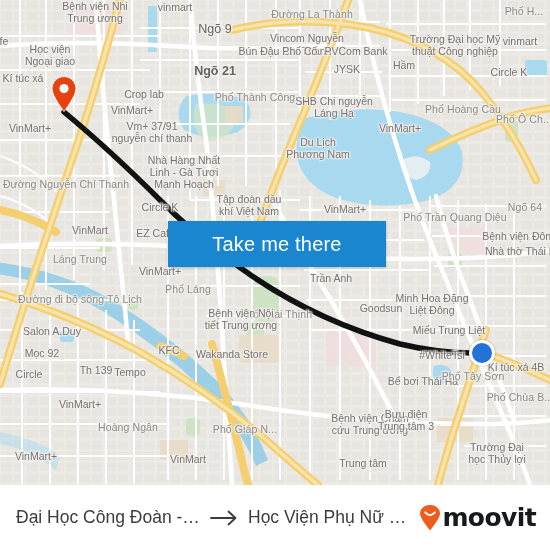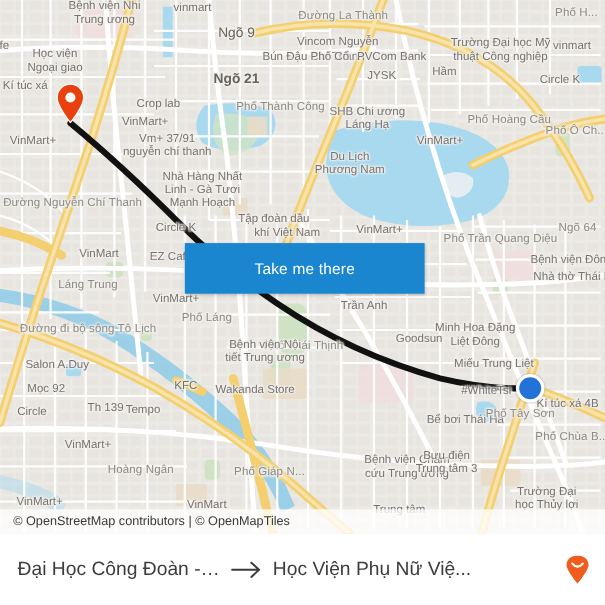--- a/index.html
+++ b/index.html
@@ -62,21 +62,21 @@
 
   
   #cta {
     position: absolute;
     left: 168px; top: 221px;
     width: 218px; height: 46px;
     background: #1a86d0;
     color: #ffffff;
     border: none;
     font-family: "Liberation Sans", sans-serif;
-    font-size: 14px;
+    font-size: 20px;
     letter-spacing: .2px;
     cursor: pointer;
     display: flex; align-items: center; justify-content: center;
     box-shadow: 0 1px 3px rgba(0,0,0,.22);
   }
 
   
   #attribution {
     position: absolute;
     left: 0; bottom: 0;
@@ -263,37 +263,37 @@
         <div class="maplabel poi" style="left: 278px; top: 52px;">Bún Đậu Phố Cổ</div>
         <div class="maplabel poi" style="left: 356px; top: 52px;">PVCom Bank</div>
         <div class="maplabel poi" style="left: 520px; top: 42px;">vinmart</div>
         <div class="maplabel big" style="left: 215px; top: 72px; font-weight: bold;">Ngõ 21</div>
         <div class="maplabel poi" style="left: 347px; top: 70px;">JYSK</div>
         <div class="maplabel poi" style="left: 404px; top: 66px;">Hầm</div>
         <div class="maplabel poi" style="left: 509px; top: 73px;">Circle K</div>
         <div class="maplabel poi" style="left: 23px; top: 79px;">Kí túc xá</div>
         <div class="maplabel poi" style="left: 144px; top: 95px;">Crop lab</div>
         <div class="maplabel street" style="left: 255px; top: 98px;">Phố Thành Công</div>
-        <div class="maplabel poi" style="left: 334px; top: 102px;">SHB Chi ương</div>
+        <div class="maplabel poi" style="left: 334px; top: 102px;">SHB Chi nguyễn</div>
         <div class="maplabel poi" style="left: 334px; top: 114px;">Láng Hạ</div>
         <div class="maplabel street" style="left: 463px; top: 110px;">Phố Hoàng Cầu</div>
         <div class="maplabel street" style="left: 524px; top: 120px;">Phố Ô Ch...</div>
         <div class="maplabel poi" style="left: 132px; top: 111px;">VinMart+</div>
         <div class="maplabel poi" style="left: 30px; top: 129px;">VinMart+</div>
         <div class="maplabel poi" style="left: 400px; top: 129px;">VinMart+</div>
         <div class="maplabel poi" style="left: 152px; top: 127px;">Vm+ 37/91</div>
         <div class="maplabel poi" style="left: 152px; top: 139px;">nguyễn chí thanh</div>
         <div class="maplabel poi" style="left: 318px; top: 143px;">Du Lịch</div>
         <div class="maplabel poi" style="left: 318px; top: 155px;">Phương Nam</div>
         <div class="maplabel street" style="left: 66px; top: 185px;">Đường Nguyễn Chí Thanh</div>
         <div class="maplabel poi" style="left: 184px; top: 161px;">Nhà Hàng Nhất</div>
         <div class="maplabel poi" style="left: 184px; top: 173px;">Linh - Gà Tươi</div>
         <div class="maplabel poi" style="left: 184px; top: 185px;">Mạnh Hoạch</div>
         <div class="maplabel poi" style="left: 249px; top: 200px;">Tập đoàn dầu</div>
-        <div class="maplabel poi" style="left: 261px; top: 212px;">khí Việt Nam</div>
+        <div class="maplabel poi" style="left: 249px; top: 212px;">khí Việt Nam</div>
         <div class="maplabel poi" style="left: 345px; top: 210px;">VinMart+</div>
         <div class="maplabel poi" style="left: 160px; top: 208px;">Circle K</div>
         <div class="maplabel street" style="left: 455px; top: 218px;">Phố Trần Quang Diệu</div>
         <div class="maplabel street" style="left: 525px; top: 208px;">Ngõ 64</div>
         <div class="maplabel poi" style="left: 524px; top: 237px;">Bệnh viện Đông...</div>
         <div class="maplabel poi" style="left: 90px; top: 231px;">VinMart</div>
         <div class="maplabel poi" style="left: 147px; top: 234px; padding-left: 17px;">EZ Cafe</div>
         <div class="maplabel poi" style="left: 525px; top: 252px;">Nhà thờ Thái H...</div>
         <div class="maplabel street" style="left: 80px; top: 260px;">Láng Trung</div>
         <div class="maplabel poi" style="left: 160px; top: 272px;">VinMart+</div>
@@ -338,21 +338,20 @@
         <path d="M13 35.5 C13 35.5 25 20.5 25 12.8 C25 5.9 19.6 0.5 13 0.5
                  C6.4 0.5 1 5.9 1 12.8 C1 20.5 13 35.5 13 35.5 Z" fill="#e8410d" stroke="#ffffff" stroke-width="1"></path>
         <circle cx="13" cy="12.6" r="4.6" fill="#ffffff"></circle>
       </svg>
     </div>
 
     <div id="dest-dot" style="left:482px; top:353px;"></div>
 
     <button id="cta">Take me there</button>
 
-    <div id="attribution">© OpenStreetMap contributors | © OpenMapTiles</div>
   </div>
 
   <div id="bottombar">
     <span class="trip-name">Đại Học Công Đoàn - 169 T...</span>
 
     <span id="arrow-icon">
       <svg width="30" height="16" viewBox="0 0 30 16">
         <path d="M1 8 H25 M18.5 1.5 L25.5 8 L18.5 14.5" fill="none" stroke="#3c3c3c" stroke-width="1.8" stroke-linecap="round" stroke-linejoin="round"></path>
       </svg>
     </span>
@@ -360,16 +359,17 @@
     <span class="trip-name">Học Viện Phụ Nữ Việ...</span>
 
     <span id="moovit-logo">
       <span style="display:flex">
         <svg width="22" height="26" viewBox="0 0 22 26">
           <path d="M11 25.5 C11 25.5 21 13.6 21 8.6 C21 3.4 16.5 0 11 0
                    C5.5 0 1 3.4 1 8.6 C1 13.6 11 25.5 11 25.5 Z" fill="#ef5c1e"></path>
           <path d="M6.2 7.4 Q11 13 15.8 7.4" fill="none" stroke="#ffffff" stroke-width="2" stroke-linecap="round"></path>
         </svg>
       </span>
+      <span id="moovit-wordmark">moovit</span>
     </span>
   </div>
 
 </div>
 
 </body></html>

